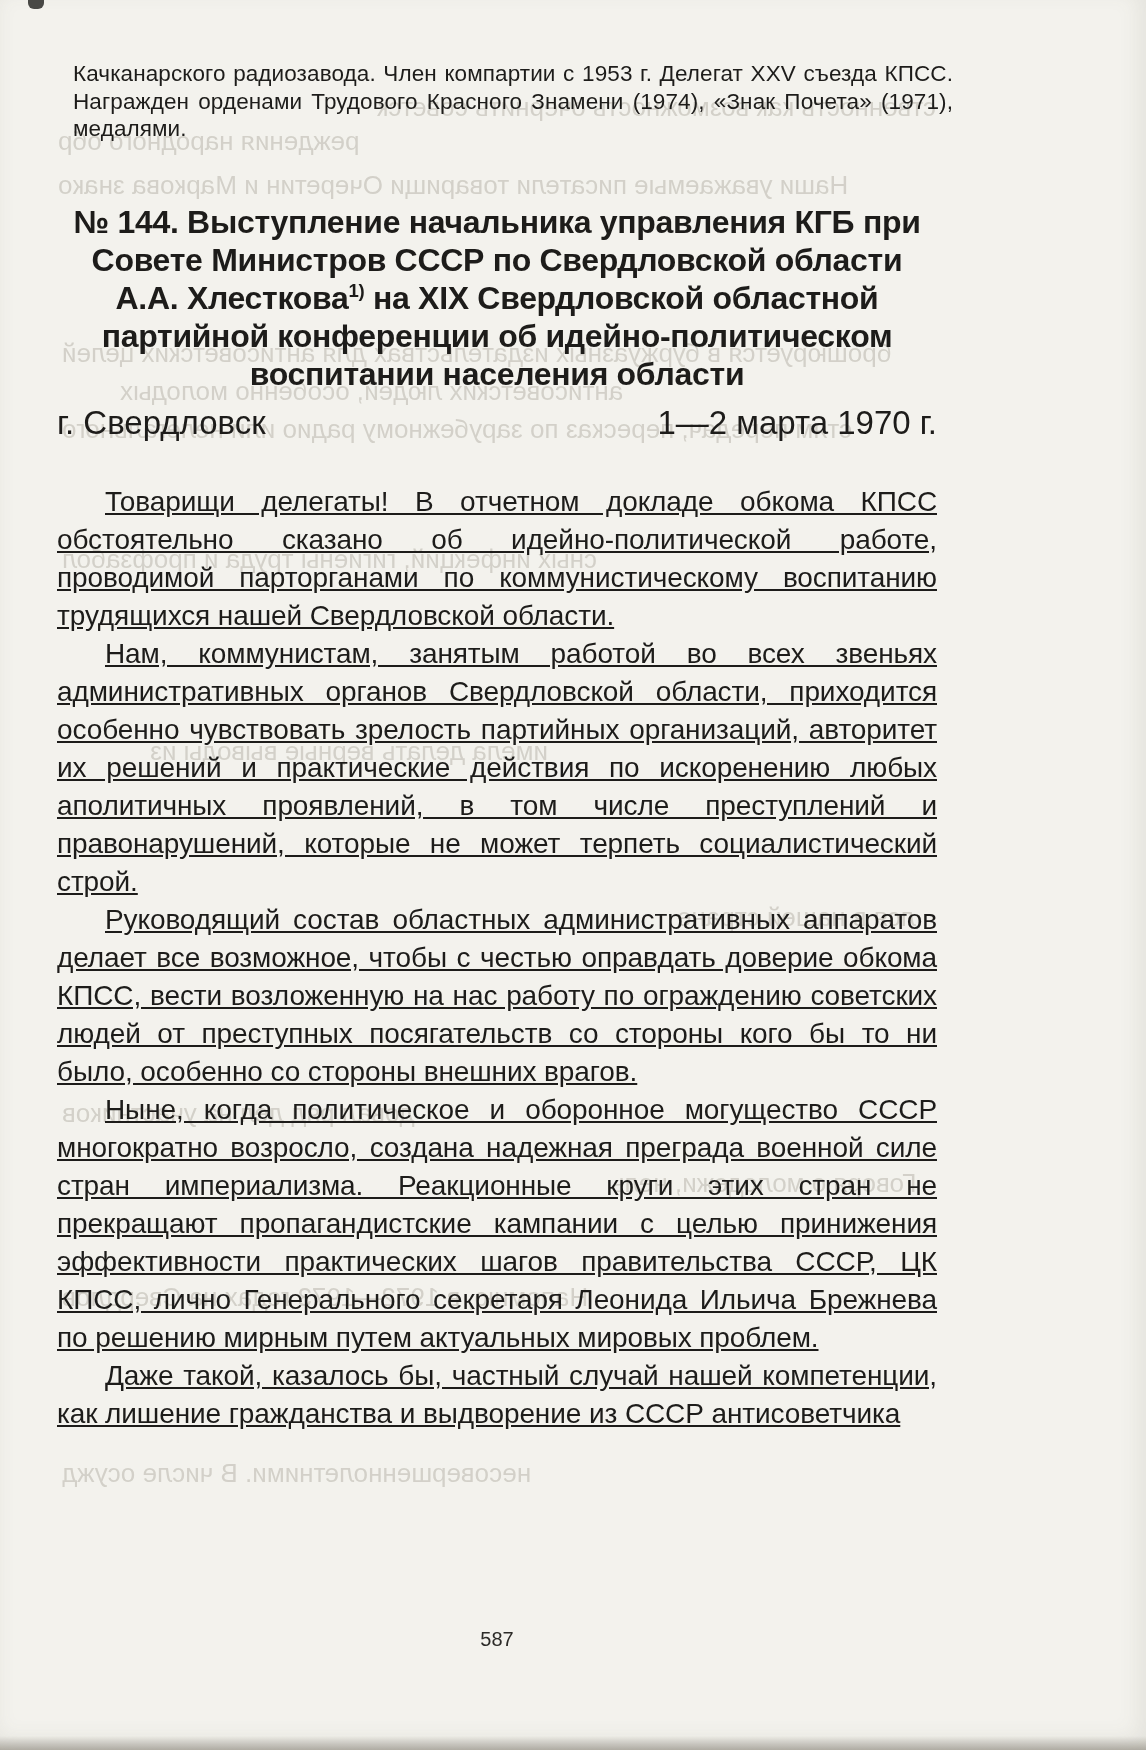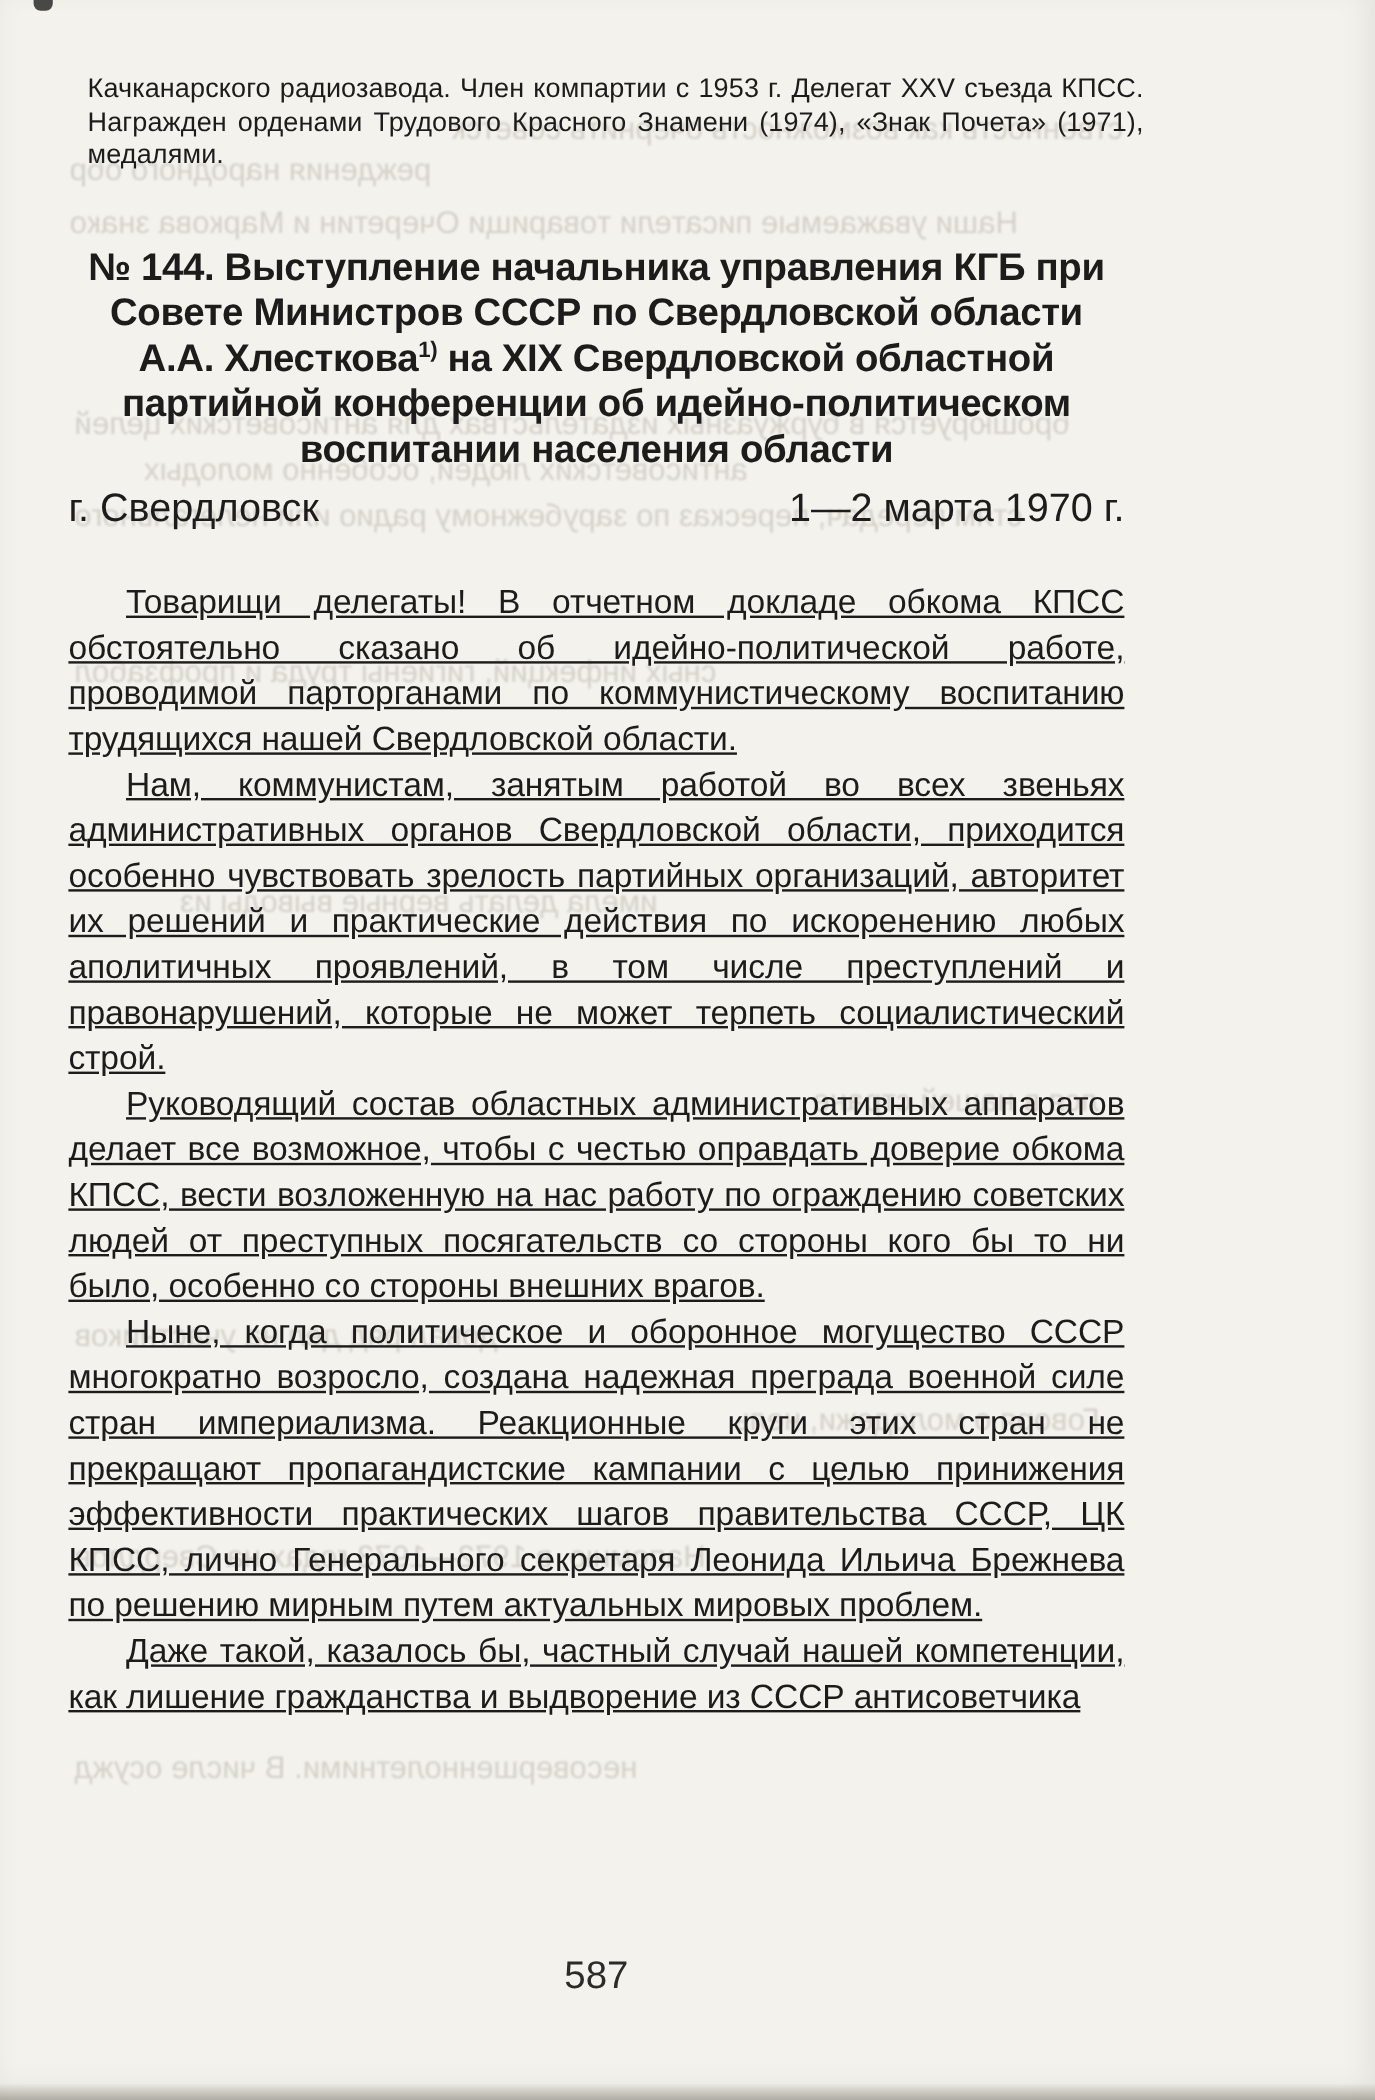--- a/index.html
+++ b/index.html
@@ -73,21 +73,21 @@
     line-height: 38px;
     text-align: justify;
     letter-spacing: -0.1px;
   }
   .page-number {
     position: absolute;
     top: 1628px;
     left: 0;
     width: 100%;
     text-align: center;
-    font-size: 32px;
+    font-size: 20px;
     color: #2c2b28;
   }
   
   .bleed {
     position: absolute;
     inset: 0;
     pointer-events: none;
   }
   .bleed-line {
     position: absolute;

